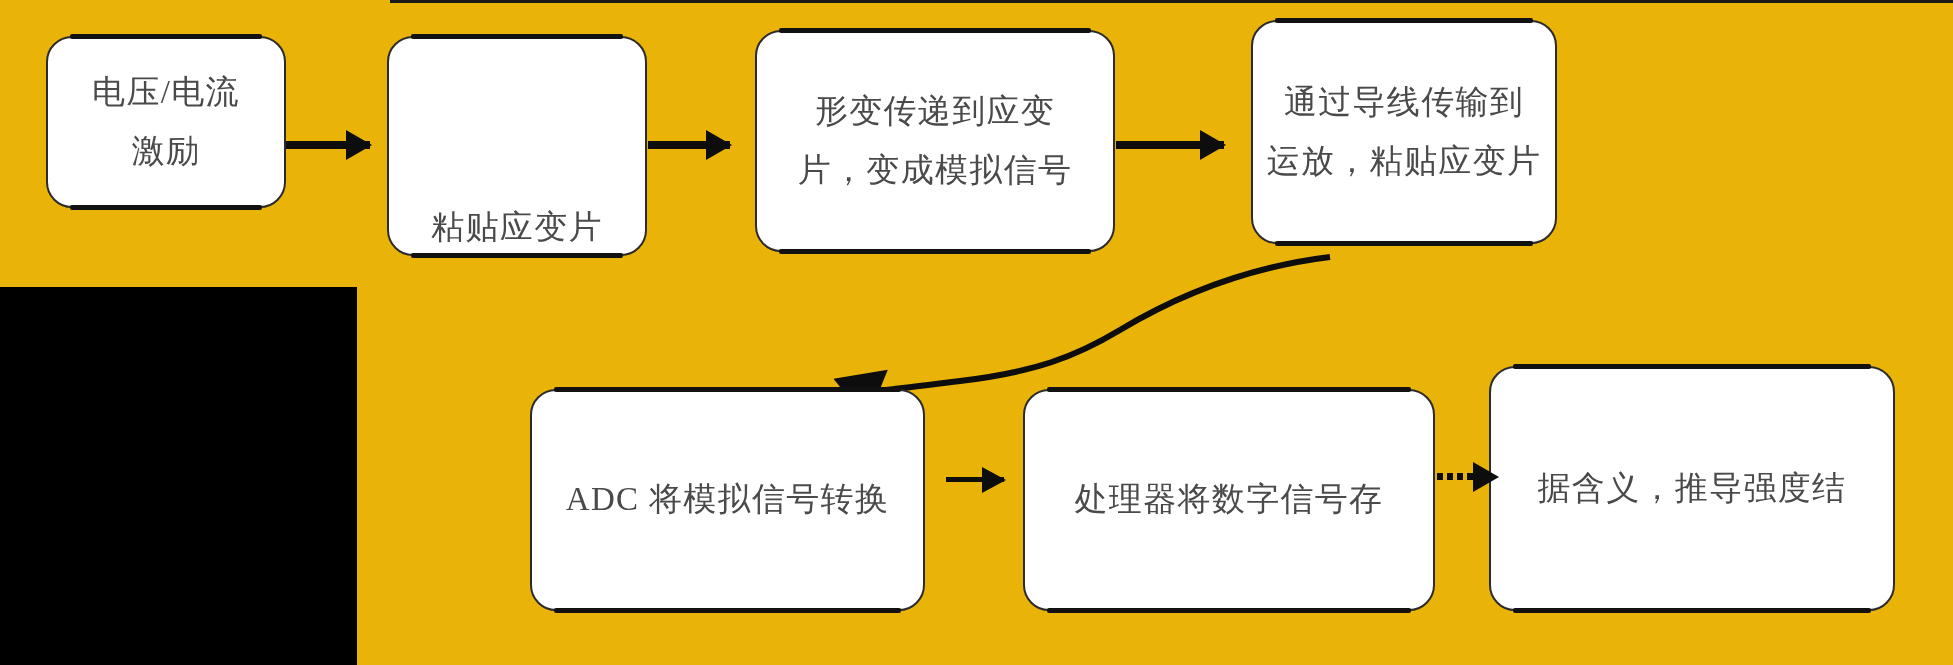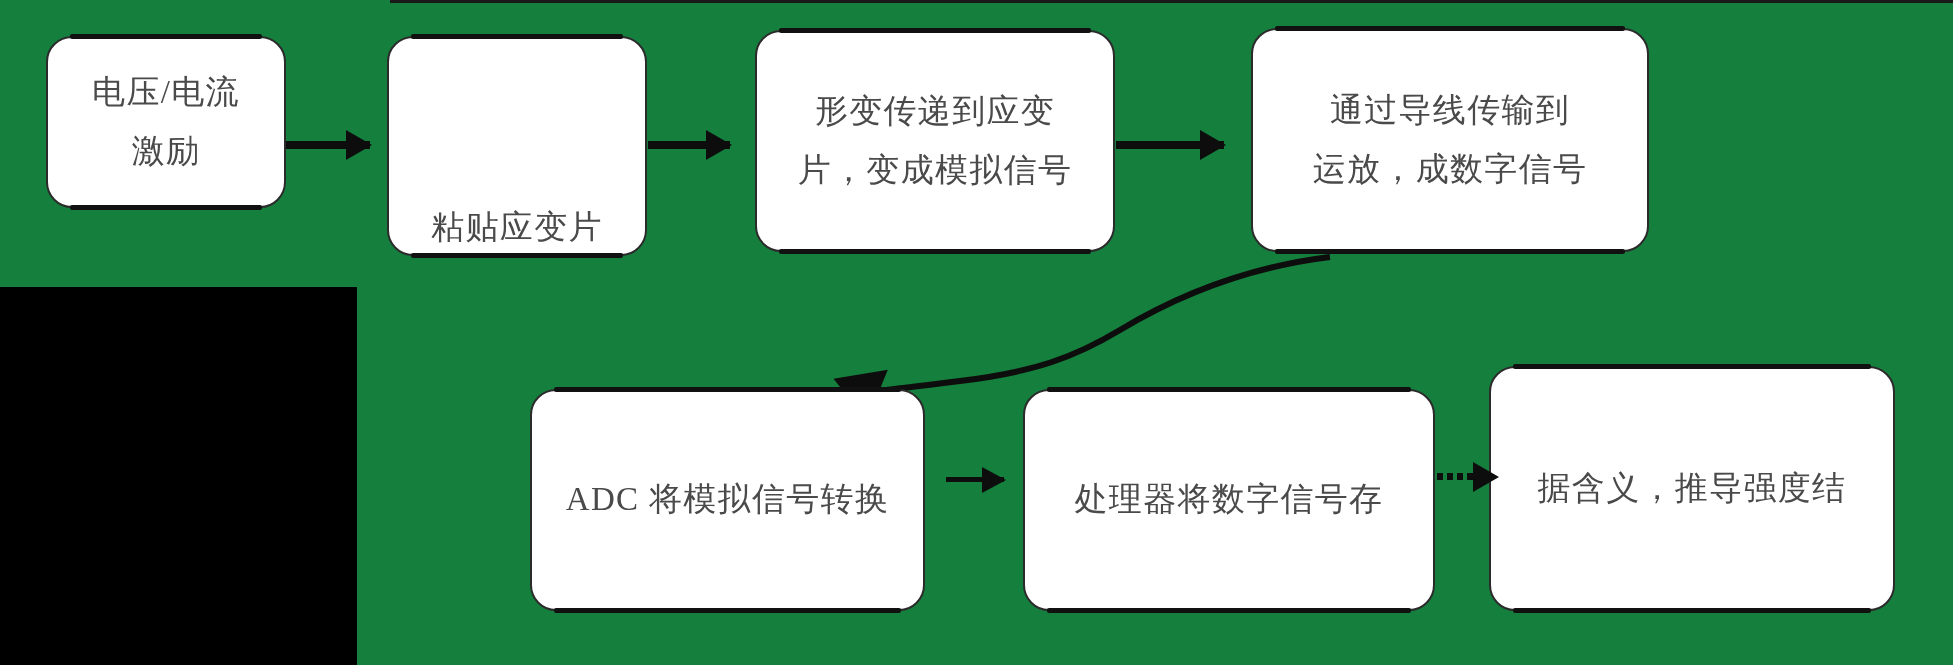--- a/index.html
+++ b/index.html
@@ -7,21 +7,21 @@
     padding: 0;
     background: #ffffff;
   }
   body {
     font-family: "Liberation Serif", "DejaVu Serif", serif;
   }
   #canvas {
     position: relative;
     width: 1953px;
     height: 665px;
-    background: #15803d;
+    background: #eab308;
     overflow: hidden;
     text-decoration: underline;
   }
   
   .top-rule {
     position: absolute;
     left: 390px;
     top: 0px;
     width: 1563px;
     height: 3px;
@@ -68,21 +68,21 @@
   .node .line {
     display: block;
     white-space: nowrap;
   }
   .node.two-line .line { margin: 3px 0; }
 
   
   #node-excitation { left: 46px;   top: 36px;  width: 240px; height: 172px; font-size: 33px; }
   #node-strain     { left: 387px;  top: 36px;  width: 260px; height: 220px; font-size: 33px; justify-content: flex-end; }
   #node-deform     { left: 755px;  top: 30px;  width: 360px; height: 222px; font-size: 33px; }
-  #node-amplify    { left: 1251px; top: 28px;  width: 398px; height: 224px; font-size: 33px; }
+  #node-amplify    { left: 1251px; top: 20px;  width: 306px; height: 224px; font-size: 33px; }
 
   #node-adc        { left: 530px;  top: 389px; width: 395px; height: 222px; font-size: 33px; }
   #node-processor  { left: 1023px; top: 389px; width: 412px; height: 222px; font-size: 33px; }
   #node-algorithm  { left: 1489px; top: 366px; width: 406px; height: 245px; font-size: 33px; }
 
   
   .arrow-h {
     position: absolute;
     height: 8px;
     background: #0d0d0d;
@@ -168,21 +168,21 @@
     <span class="line">粘贴应变片</span>
   </div>
 
   <div class="node two-line" id="node-deform">
     <span class="line">形变传递到应变</span>
     <span class="line">片，变成模拟信号</span>
   </div>
 
   <div class="node two-line" id="node-amplify">
     <span class="line">通过导线传输到</span>
-    <span class="line">运放，成数字信号</span>
+    <span class="line">运放，粘贴应变片</span>
   </div>
 
   <div class="node two-line" id="node-adc">
     <span class="line">ADC 将模拟信号转换</span>
   </div>
 
   <div class="node two-line" id="node-processor">
     <span class="line">处理器将数字信号存</span>
   </div>
 

